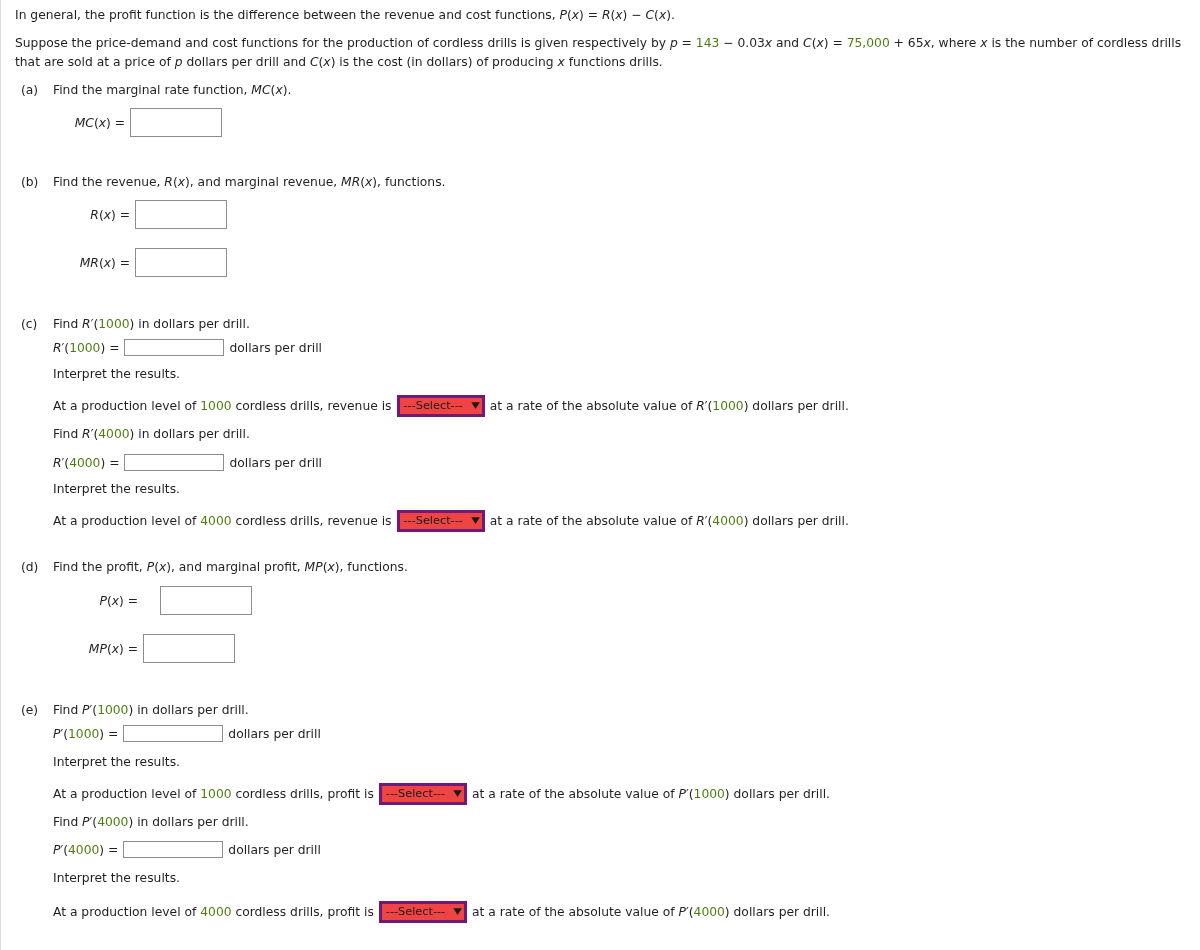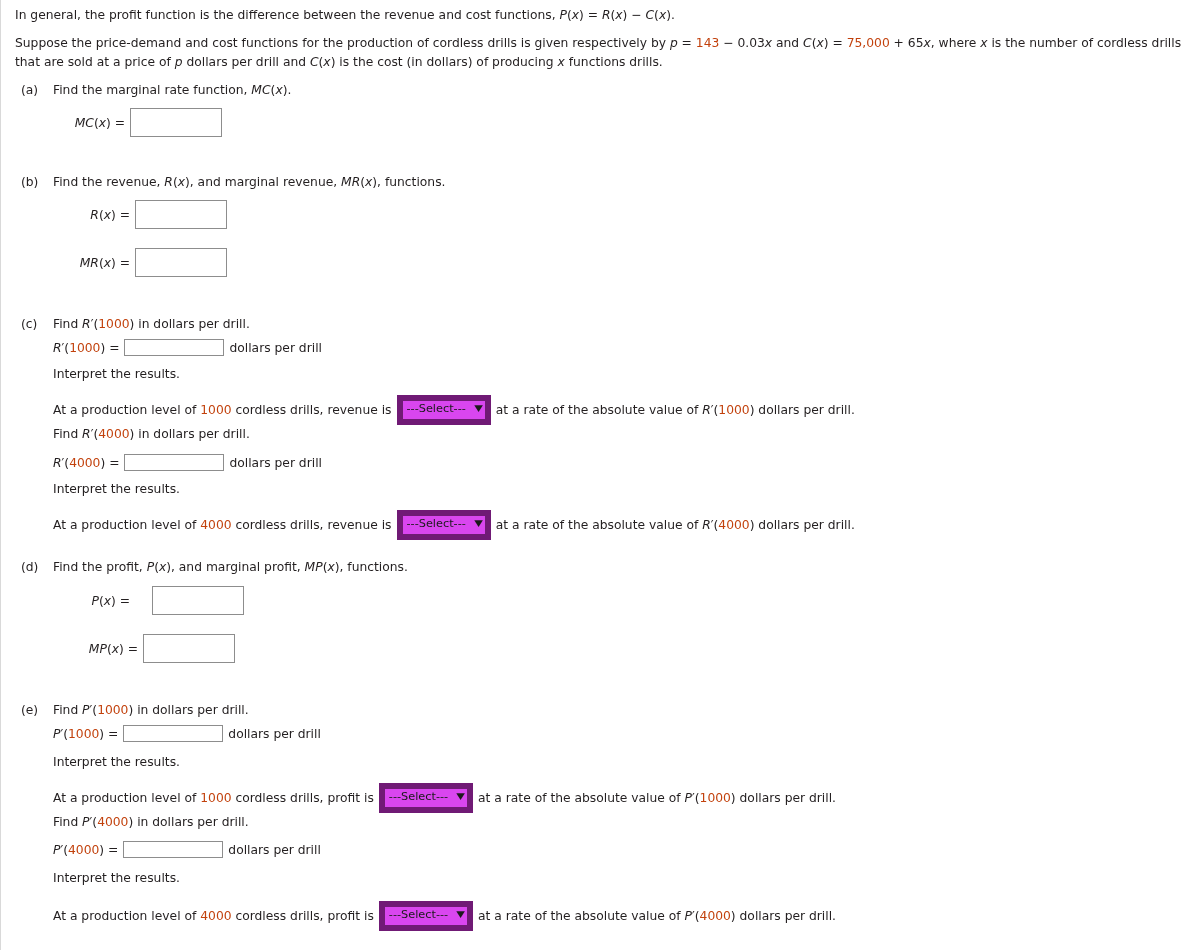--- a/index.html
+++ b/index.html
@@ -31,21 +31,21 @@
     width: 1180px;
     line-height: 1.55;
   }
   .intro2 {
     position: absolute;
     left: 14px;
     top: 34px;
     width: 1182px;
     line-height: 1.55;
   }
-  .red { color: #c2410c; margin-top: 24px; }
+  .red { color: #4d7c0f; margin-top: 24px; }
   em, .it {
     font-style: italic;
   }
   
   .part {
     position: absolute;
     left: 20px;
     width: 1160px;
   }
   .part-label {
@@ -93,24 +93,24 @@
     background: #fff;
     box-sizing: border-box;
     vertical-align: middle;
     outline: none;
     font-family: inherit;
     font-size: 12px;
     padding: 0 3px;
   }
   .sel {
     display: inline-block;
-    border: 6px solid #701a75;
-    background: #d946ef;
-    box-sizing: border-box;
-    height: 30px;
+    border: 3px solid #701a75;
+    background: #ef4444;
+    box-sizing: border-box;
+    height: 22px;
     line-height: 16px;
     font-size: 11.3px;
     font-family: "DejaVu Sans", "Liberation Sans", sans-serif;
     color: #1a1a1a;
     padding: 0 3px 0 4px;
     vertical-align: middle;
     white-space: nowrap;
   }
   .sel .caret {
     display: inline-block;
@@ -196,21 +196,21 @@
     <div class="row" style="left:32px; top:193px;">
       <span class="txt"><span>At a production level of </span><span class="red">4000</span><span> cordless drills, revenue is</span></span>
       <span class="sel gap-l"><span>---Select---</span><span class="caret">▼</span></span>
       <span class="txt gap-l"><span>at a rate of the absolute value of </span><span class="it">R</span><span>′(</span><span class="red">4000</span><span>) dollars per drill.</span></span>
     </div>
   </div>
 
   <div class="part" style="top:560px;">
     <span class="part-label">(d)</span>
     <span class="part-head"><span>Find the profit, </span><span class="it">P</span><span>(</span><span class="it">x</span><span>), and marginal profit, </span><span class="it">MP</span><span>(</span><span class="it">x</span><span>), functions.</span></span>
-    <div class="row" style="left:32px; top:26px;gap:17px;">
+    <div class="row" style="left:40px; top:26px;gap:17px;">
       <span class="lbl-right" style="width:77px;"><span class="it">P</span><span>(</span><span class="it">x</span><span>)  =</span></span>
       <input class="bigbox gap-l" type="text" value="" style="">
     </div>
     <div class="row" style="left:40px; top:74px;">
       <span class="lbl-right" style="width:77px;"><span class="it">MP</span><span>(</span><span class="it">x</span><span>)  =</span></span>
       <input class="bigbox gap-l" type="text" value="" style="">
     </div>
   </div>
 
   <div class="part" style="top:703px;">

